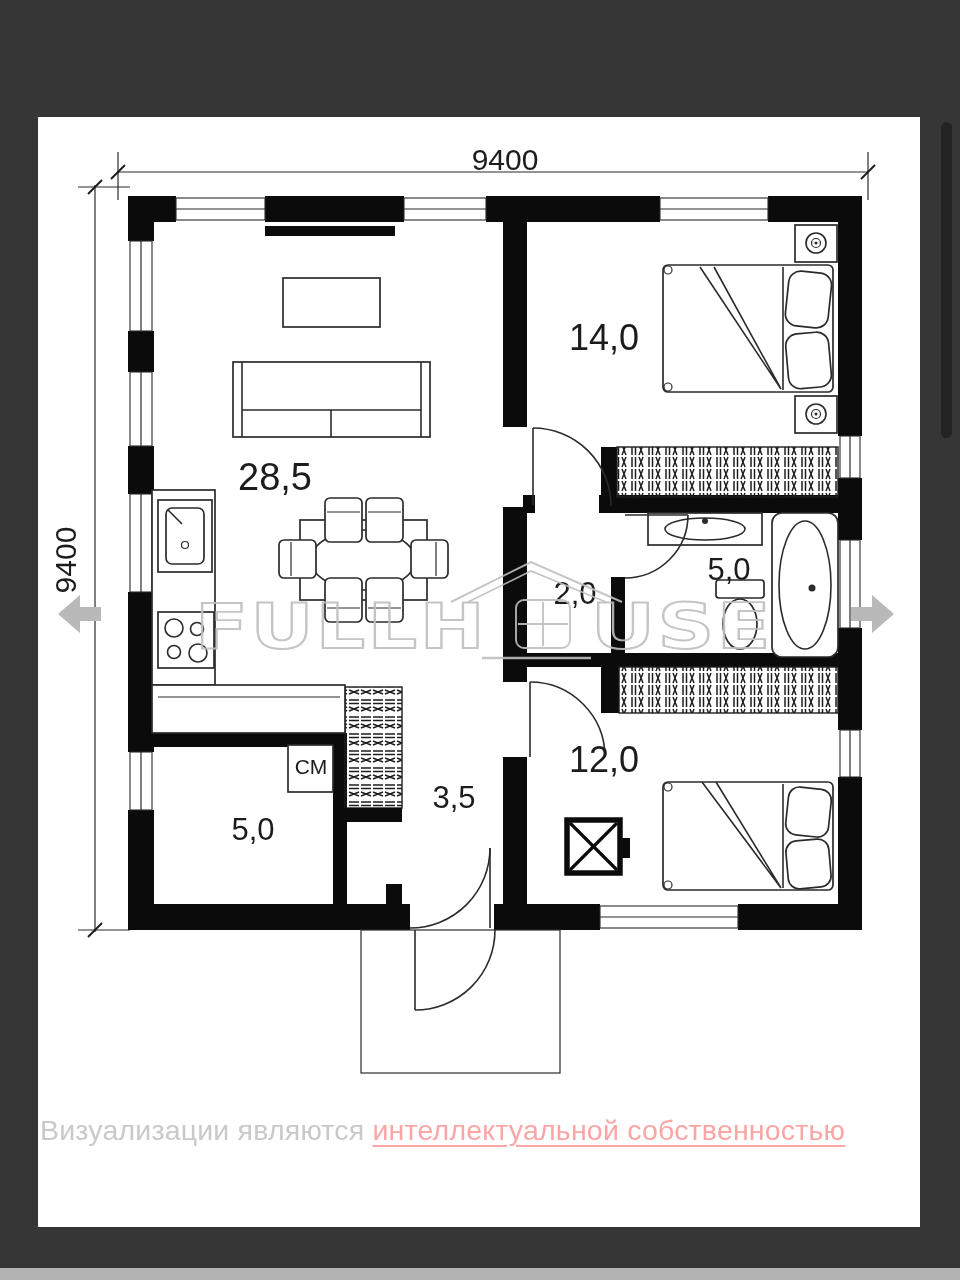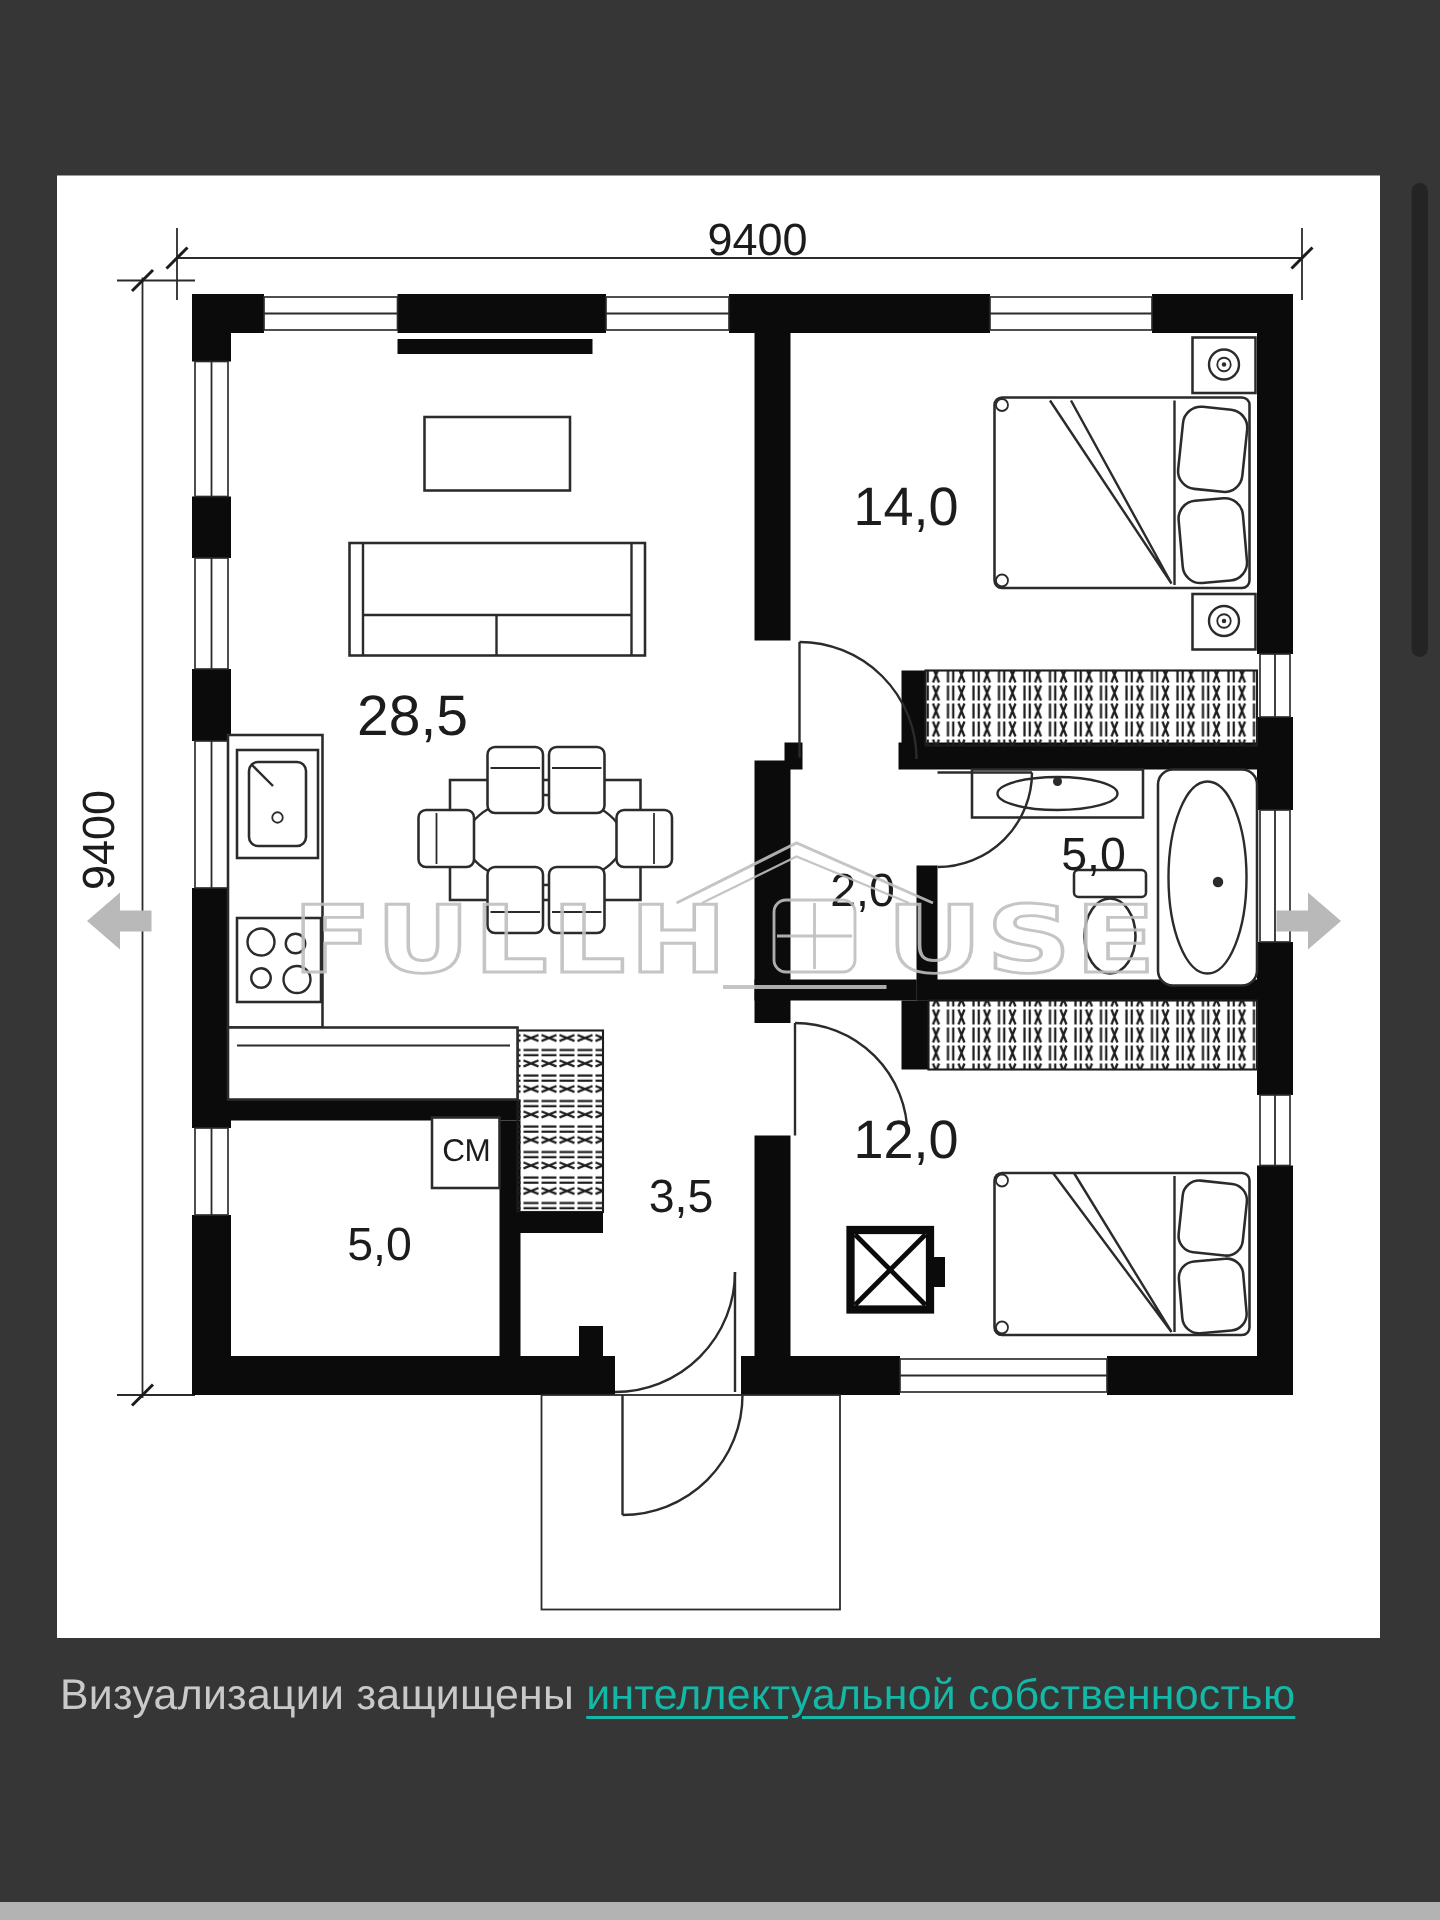--- a/index.html
+++ b/index.html
@@ -2,41 +2,41 @@
 <html><head>
 <meta charset="utf-8">
 <style>
   html,body{margin:0;padding:0;}
   body{
     width:960px;height:1280px;position:relative;overflow:hidden;
     background:#363636;
     font-family:"Liberation Sans", sans-serif;
   }
   .card{
-    position:absolute;left:38px;top:117px;width:882px;height:975px;
+    position:absolute;left:38px;top:117px;width:882px;height:1110px;
     background:#ffffff;
   }
   .plan-svg{position:absolute;left:0;top:0;}
   .nav-arrow{
     position:absolute;width:46px;height:44px;cursor:pointer;z-index:5;
   }
   .nav-arrow svg{display:block;}
   .nav-left{left:56px;top:592px;}
   .nav-right{left:850px;top:592px;}
   .scrollbar-thumb{
     position:absolute;left:941px;top:122px;width:11px;height:316px;
     border-radius:6px;background:#242424;z-index:6;
   }
   .caption{
     position:absolute;left:40px;top:1103px;width:882px;
     color:#c9c9c9;font-size:28.5px;line-height:54px;
     letter-spacing:0.2px;
   }
   .caption a{
-    color:#14b8a6;text-decoration:underline;text-underline-offset:5px;cursor:pointer;
+    color:#fca5a5;text-decoration:underline;text-underline-offset:5px;cursor:pointer;
   }
   .bottom-bar{
     position:absolute;left:0;top:1268px;width:960px;height:12px;
     background:#b3b3b3;
   }
   
   .wall{fill:#0b0b0b;stroke:none;}
   .thin{fill:none;stroke:#2b2b2b;stroke-width:1.6;}
   .thin2{fill:none;stroke:#2b2b2b;stroke-width:1.2;}
   .furn{fill:#ffffff;stroke:#2b2b2b;stroke-width:1.7;}
@@ -334,16 +334,16 @@
 </div>
 <div class="nav-arrow nav-right">
   <svg width="46" height="44" viewBox="0 0 46 44">
     <path d="M1,15 H22 V3 L44,22 L22,41 V29 H1 Z" fill="#b9b9b9"></path>
   </svg>
 </div>
 
 <div class="scrollbar-thumb"></div>
 
 <div class="caption">
-  <div><span>Визуализации защищены </span><a>интеллектуальной собственностью</a></div>
+  <div><span>Визуализации являются </span><a>интеллектуальной собственностью</a></div>
 </div>
 
 <div class="bottom-bar"></div>
 
 </body></html>

